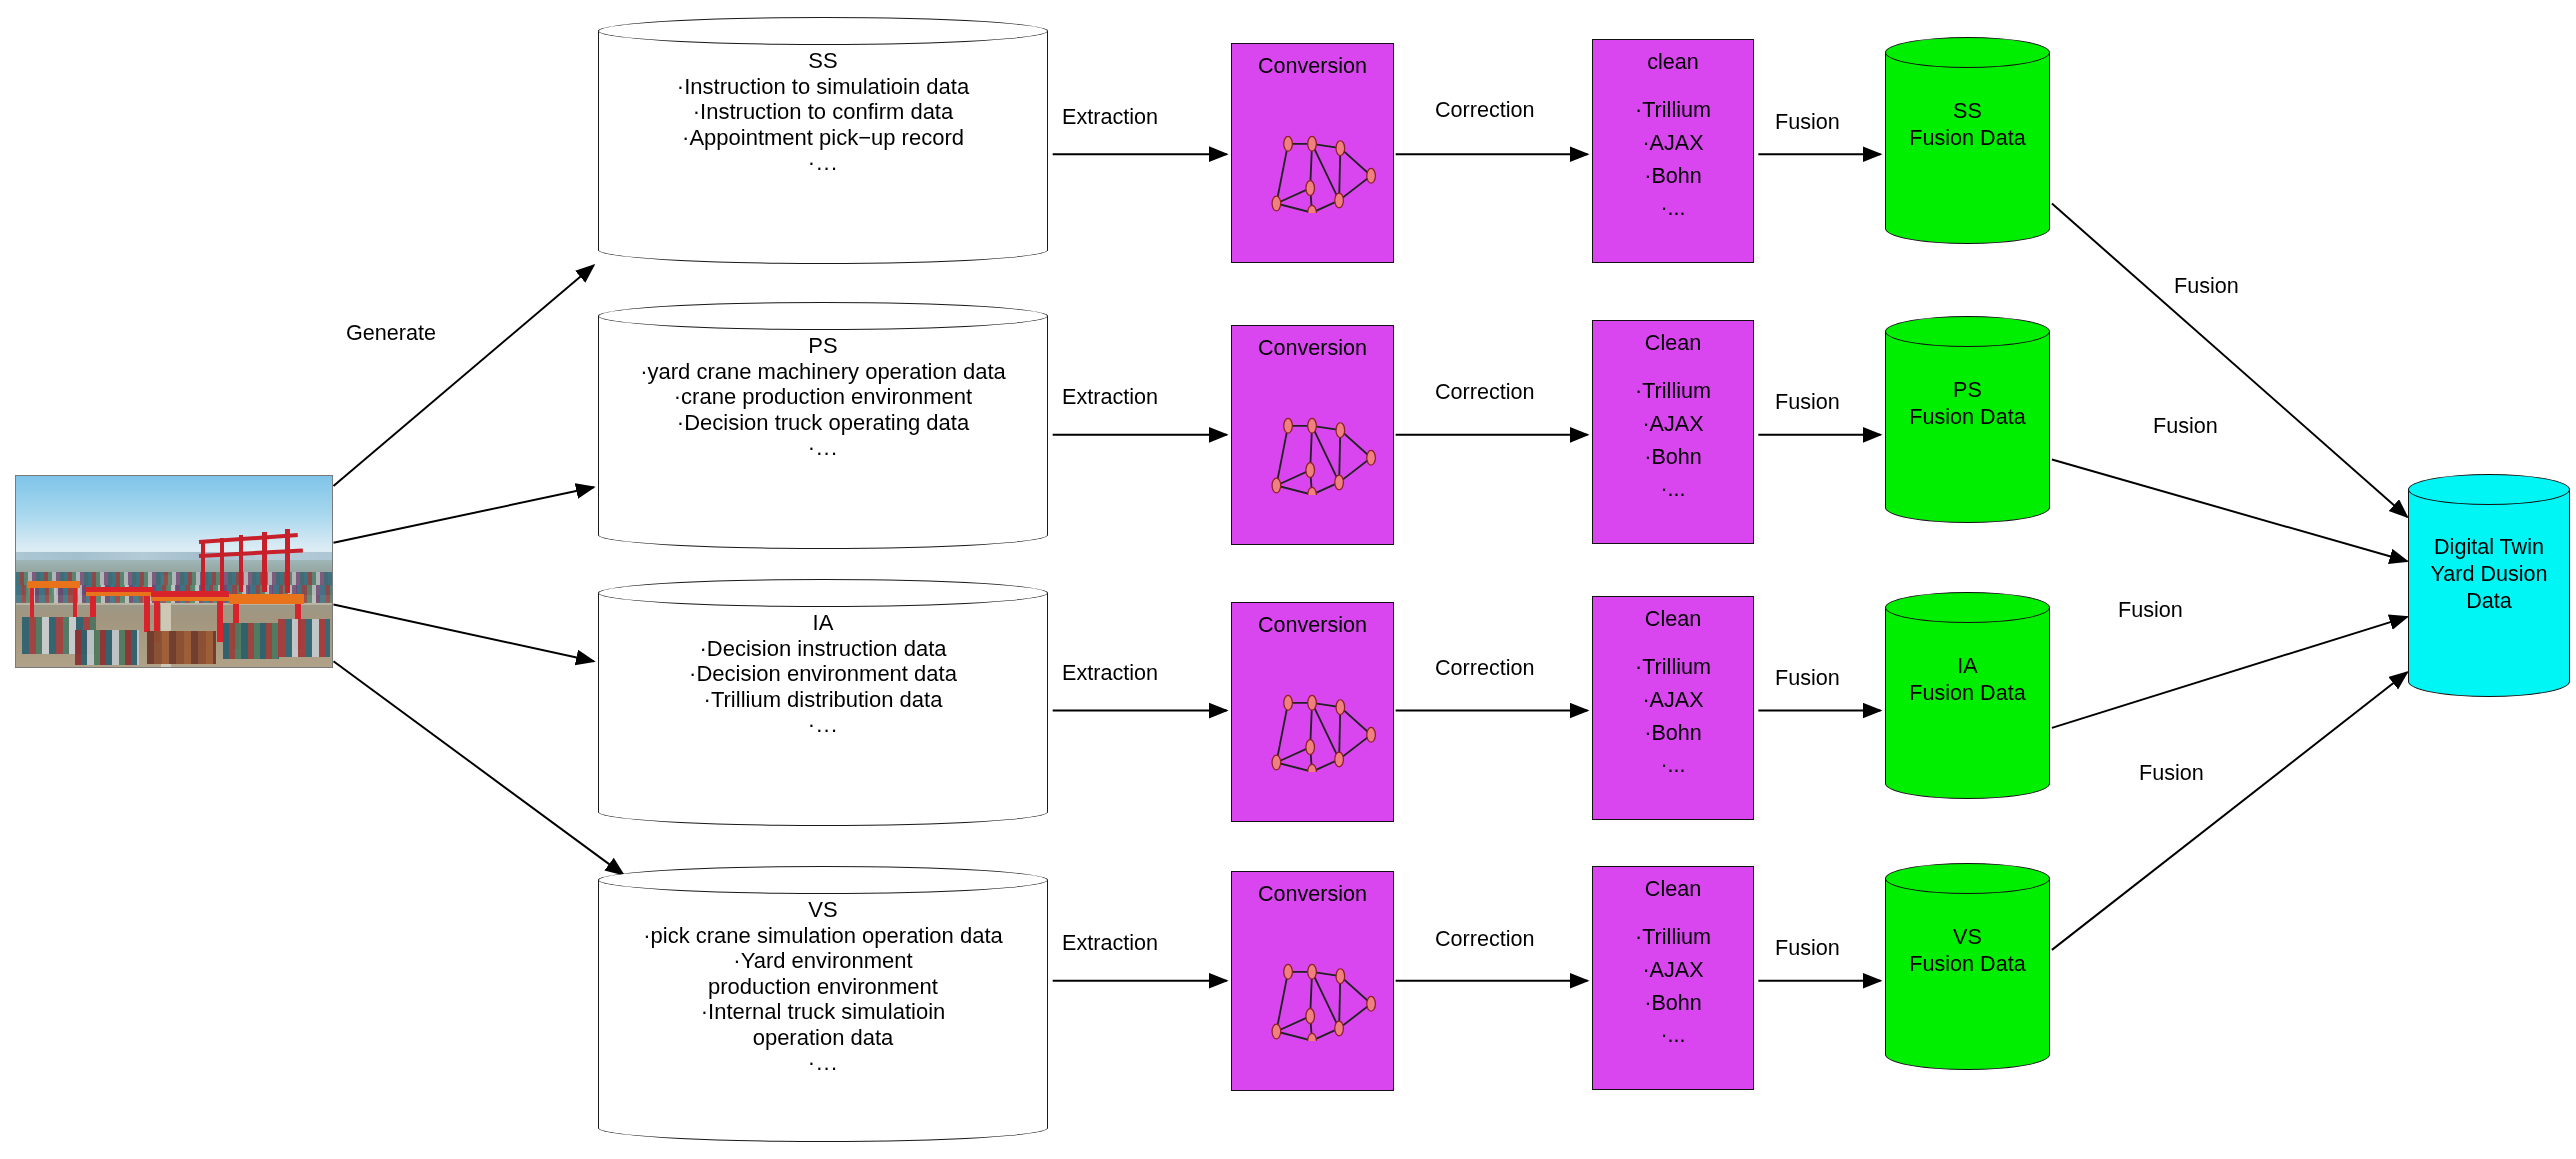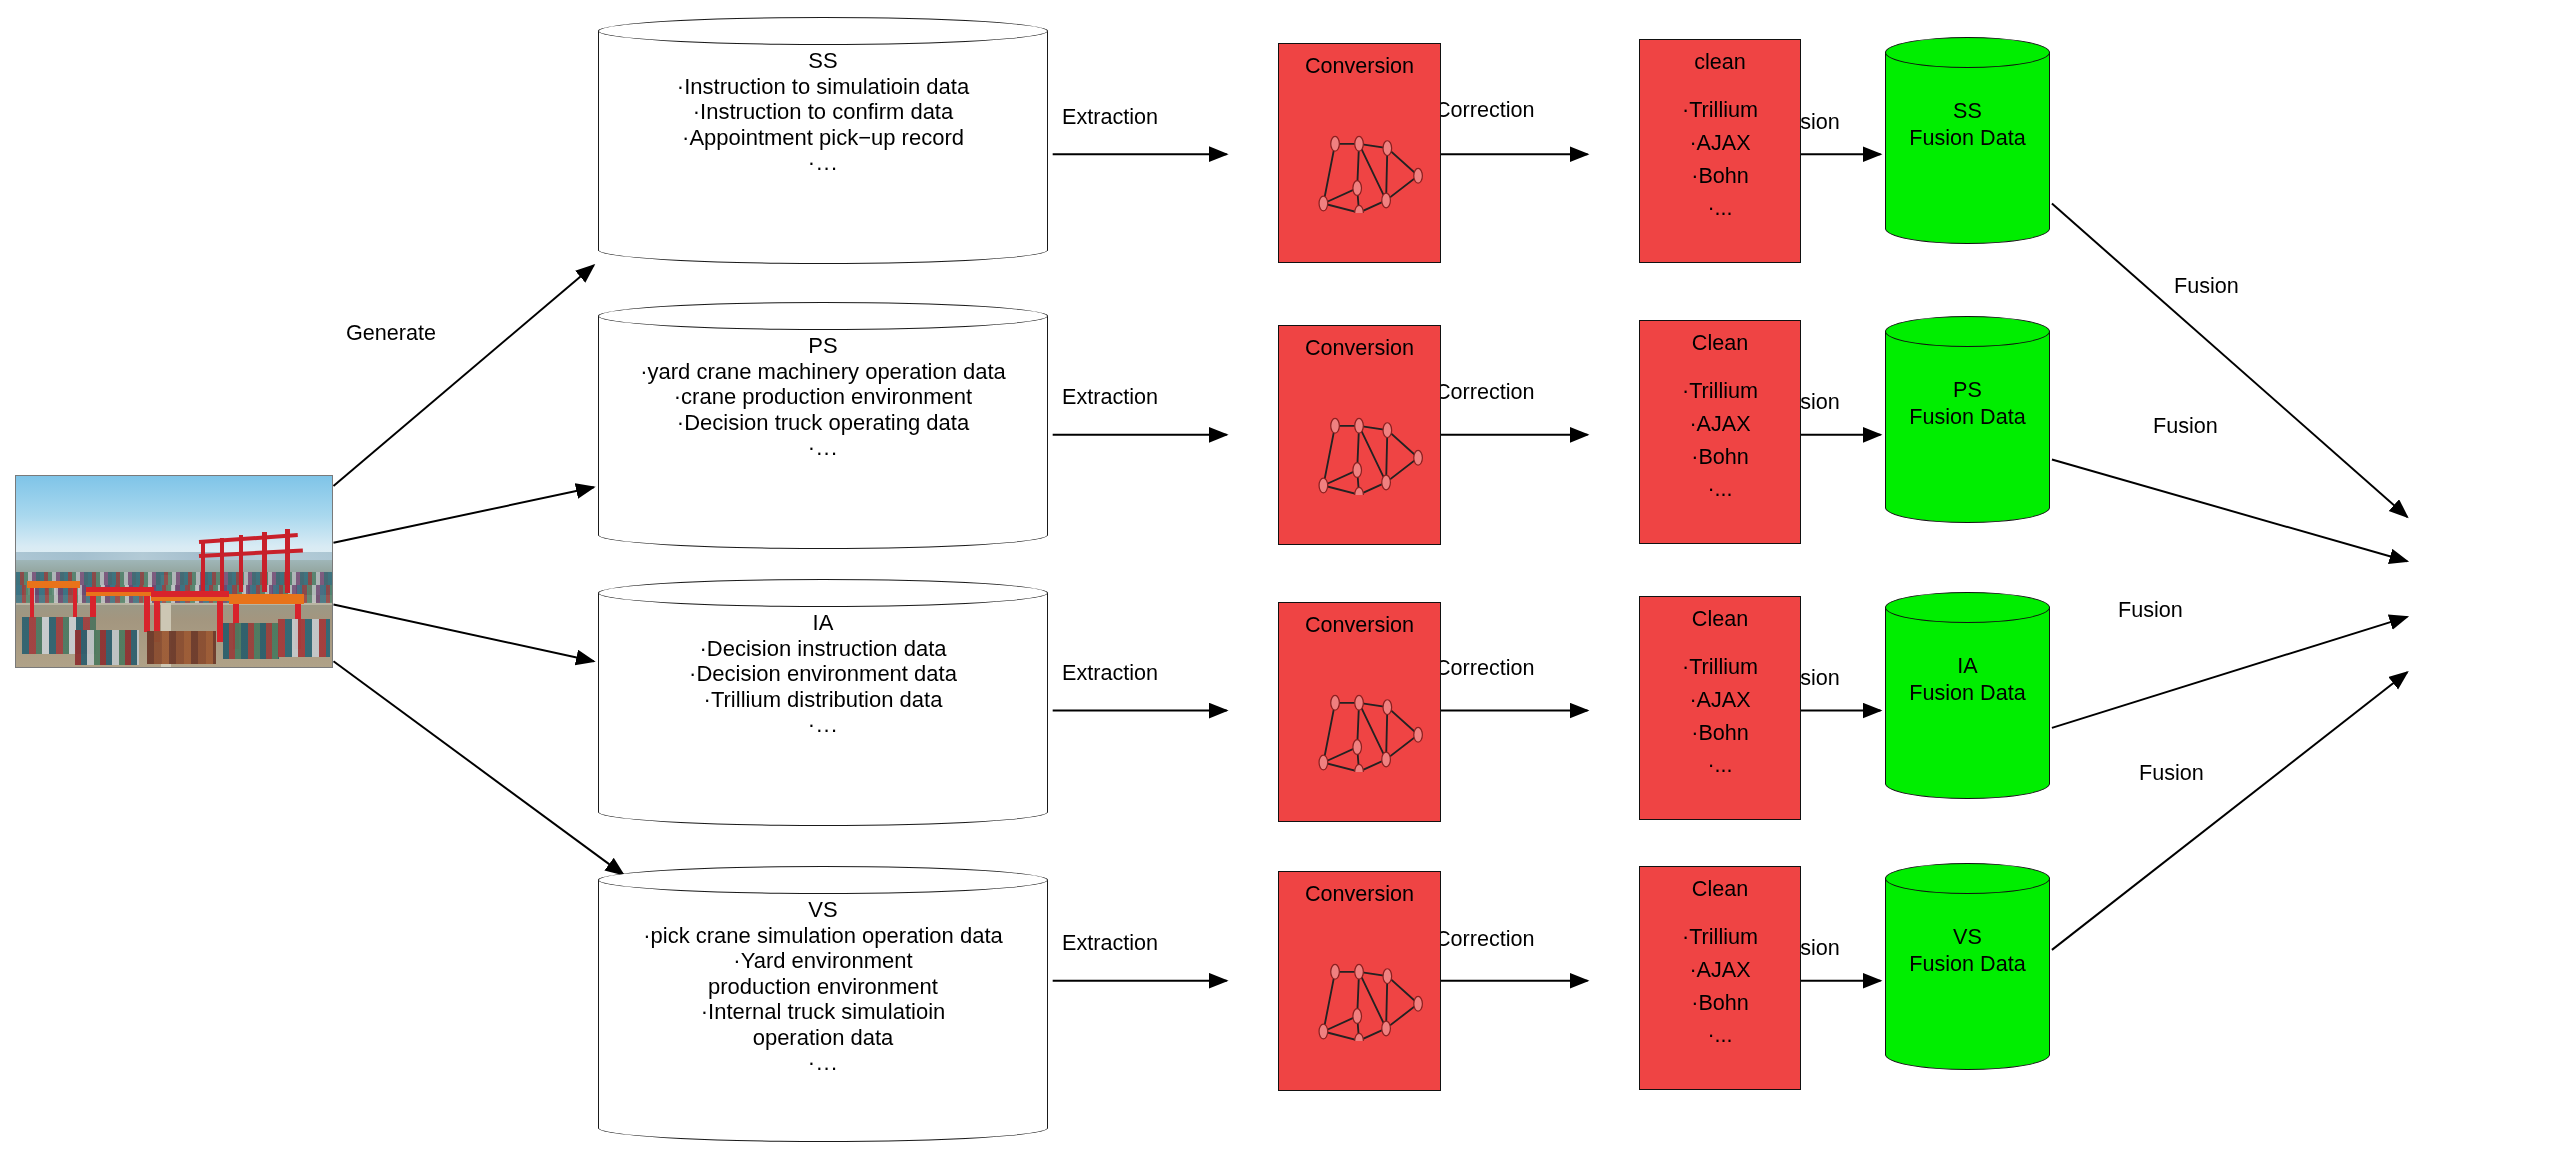--- a/index.html
+++ b/index.html
@@ -44,21 +44,21 @@
   .dbc .body{position:absolute;left:0;right:0;top:15px;bottom:15px;
        border-left:1.9px solid #111;border-right:1.9px solid #111;}
   .dbc .top{position:absolute;left:0;top:0;width:100%;height:31px;
        border:1.9px solid #111;border-radius:50%;box-sizing:border-box;}
   .dbc .bot{position:absolute;left:0;bottom:0;width:100%;height:31px;
        border:1.9px solid #111;border-radius:50%;box-sizing:border-box;}
   .dbc .lbl{position:absolute;left:0;right:0;text-align:center;font-size:21.6px;
        line-height:1.26;color:#000;z-index:3;}
 
   
-  .box{position:absolute;background:#ef4444;border:1.9px solid #111;box-sizing:border-box;margin-left:47px;}
+  .box{position:absolute;background:#d946ef;border:1.9px solid #111;box-sizing:border-box;}
   .box .hd{position:absolute;left:0;right:0;top:8.6px;text-align:center;font-size:21.6px;color:#000;}
   .box .items{position:absolute;left:0;right:0;font-size:21.6px;line-height:1.52;
        text-align:center;color:#000;}
   .graph{position:absolute;}
 </style>
 </head>
 <body>
 
 <div id="stage">
 
@@ -378,15 +378,25 @@
   <div class="dbc" style="left:1885px;top:863px;width:165px;height:207px;">
     <div class="bot" style="background:#00ee00;"></div>
     <div class="body" style="background:#00ee00;"></div>
     <div class="top" style="background:#00ee00;"></div>
     <div class="lbl" style="top:60px;">
       <div>VS</div>
       <div>Fusion Data</div>
     </div>
   </div>
 
+  <div class="dbc" style="left:2408px;top:474px;width:162px;height:223px;">
+    <div class="bot" style="background:#00f5f5;"></div>
+    <div class="body" style="background:#00f5f5;"></div>
+    <div class="top" style="background:#00f5f5;"></div>
+    <div class="lbl" style="top:59px;">
+      <div>Digital Twin</div>
+      <div>Yard Dusion</div>
+      <div>Data</div>
+    </div>
+  </div>
 
 </div>
 
 
 </body></html>

